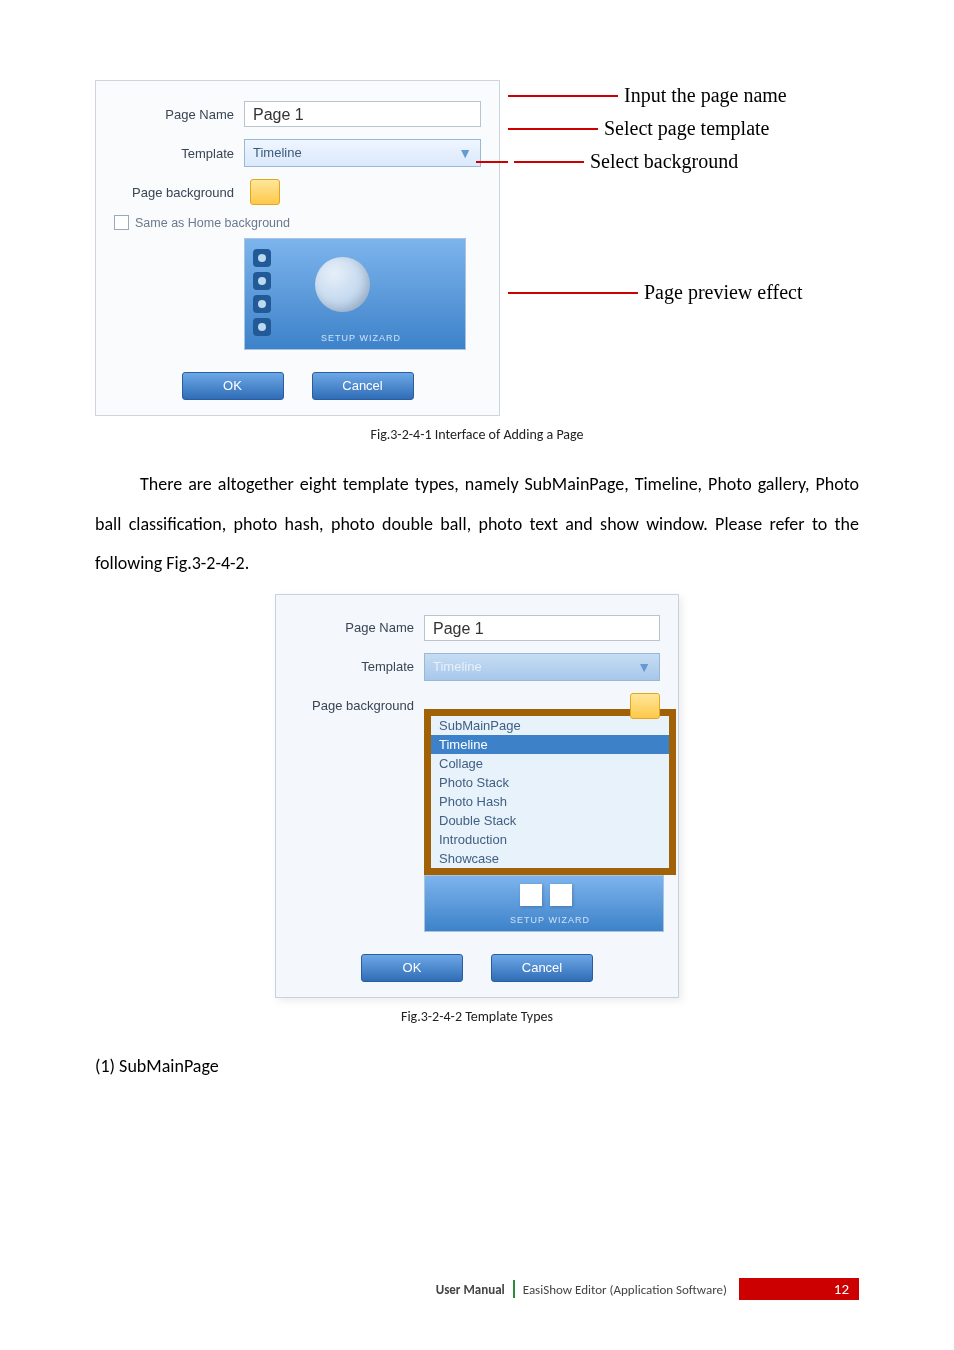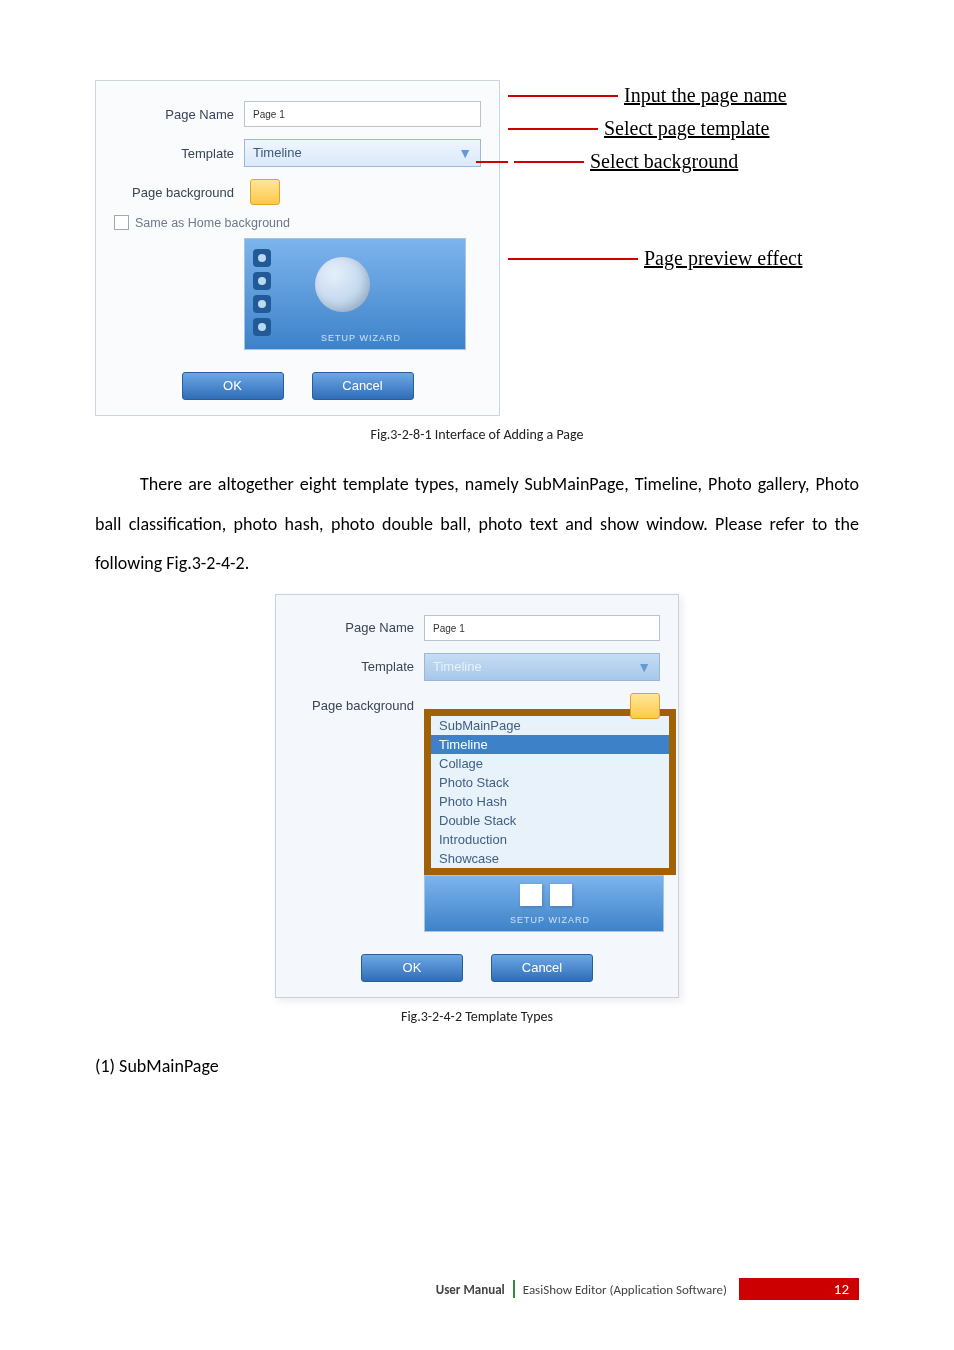--- a/index.html
+++ b/index.html
@@ -42,21 +42,21 @@
     font-size: 13px;
   }
   .textinput {
     background: #fff;
     border: 1px solid #b8c4d0;
     height: 26px;
     line-height: 26px;
     padding: 0 8px;
     flex: 1;
     color: #333;
-    font-size: 10px;
+    font-size: 16px;
     box-sizing: border-box;
   }
   .combo {
     background: linear-gradient(#eef6ff,#dbe9fb);
     border: 1px solid #9bb7d6;
     height: 26px;
     line-height: 26px;
     padding: 0 8px;
     flex: 1;
     color: #3d5a7a;
@@ -119,21 +119,21 @@
     background:linear-gradient(#6da7e6,#2f6db6);
     border:1px solid #2a5d9e;border-radius:3px;
   }
   .annotations {
     margin-left:8px;
     font-family:"Times New Roman",serif;
     font-size:20px;
     color:#000;
     padding-top:4px;
   }
-  .annorow{display:flex;align-items:center;margin-bottom:10px;text-decoration:underline;}
+  .annorow{display:flex;align-items:center;margin-bottom:10px;}
   .line{height:2px;background:#c00;}
   .caption{
     text-align:center;
     font-family:Calibri,Arial,sans-serif;
     font-size:14px;
     color:#222;
     margin:10px 0 22px;
   }
   .bodytext{
     font-family:Calibri,Arial,sans-serif;
@@ -231,28 +231,28 @@
       </div>
       <div class="annorow" style="margin-top:6px">
         <div class="line" style="width:90px"></div>
         <span style="margin-left:6px">Select page template</span>
       </div>
       <div class="annorow" style="margin-top:4px">
         <div style="width:32px;height:2px;background:#c00;margin-left:-32px;margin-right:6px;"></div>
         <div class="line" style="width:70px"></div>
         <span style="margin-left:6px">Select background</span>
       </div>
-      <div class="annorow" style="margin-top:74px">
+      <div class="annorow" style="margin-top:108px">
         <div class="line" style="width:130px"></div>
         <span style="margin-left:6px">Page preview effect</span>
       </div>
     </div>
   </div>
 
-  <div class="caption">Fig.3-2-8-1 Interface of Adding a Page</div>
+  <div class="caption">Fig.3-2-4-1 Interface of Adding a Page</div>
 
   <p class="bodytext"><span class="indent"></span><span>There are altogether eight template types, namely SubMainPage, Timeline, Photo gallery, Photo ball classification, photo hash, photo double ball, photo text and show window. Please refer to the following Fig.3-2-4-2.</span></p>
 
   <div class="d2wrap">
     <div class="dialog2">
       <div class="row">
         <div class="rowlabel">Page Name</div>
         <div class="textinput">Page 1</div>
       </div>
       <div class="row">

